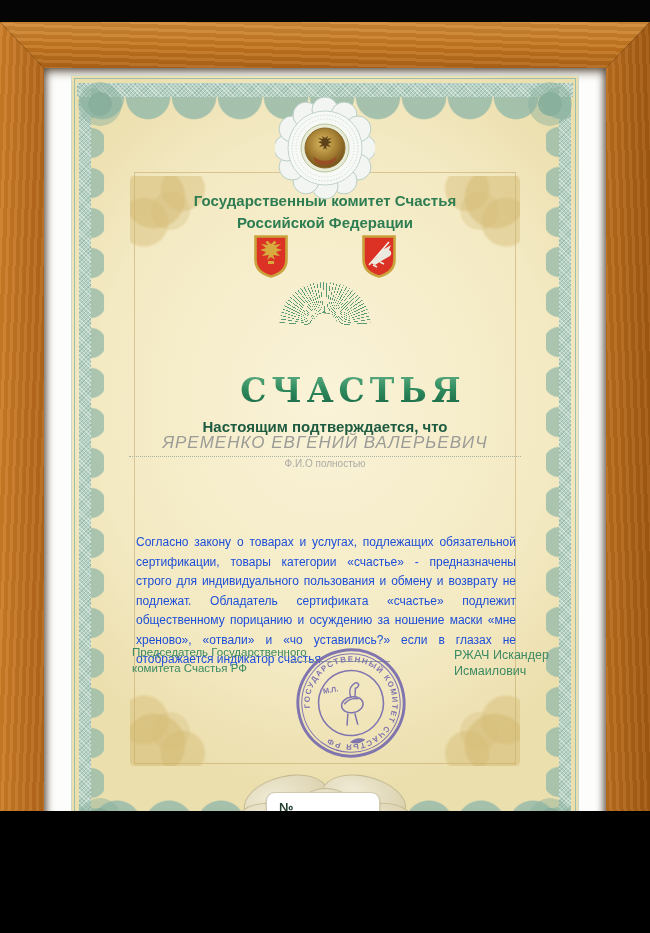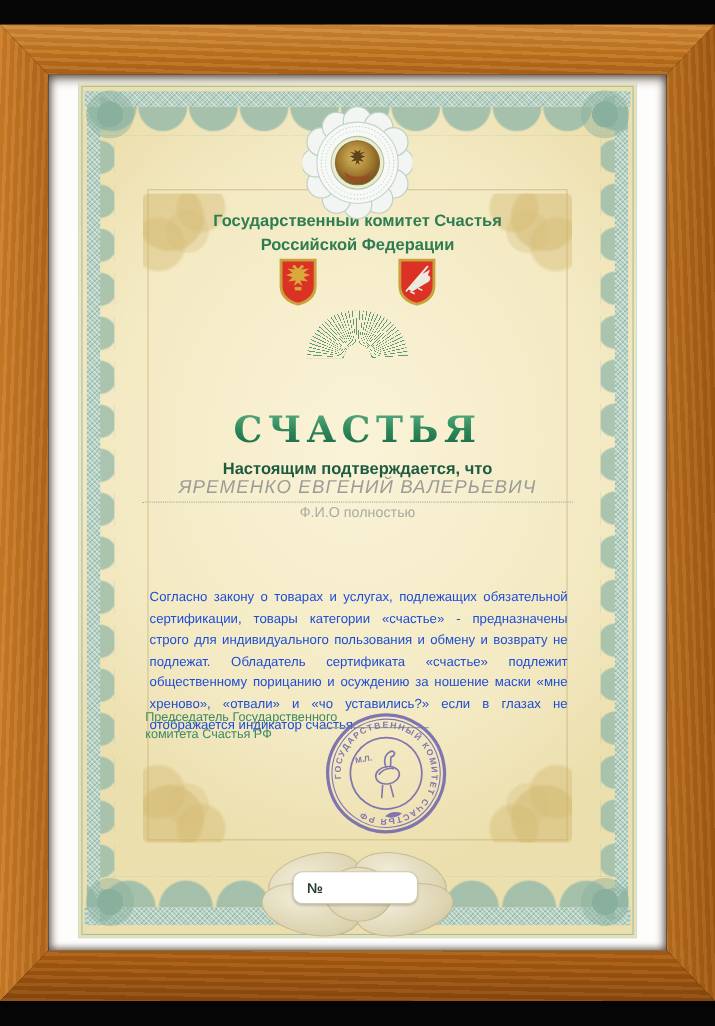--- a/index.html
+++ b/index.html
@@ -1,16 +1,16 @@
 <!DOCTYPE html>
 <html><head>
 <meta charset="utf-8">
 <style>
   html,body{margin:0;padding:0;background:#000;}
-  .stage{position:relative;width:650px;height:933px;background:#050505;overflow:hidden;
+  .stage{position:relative;width:650px;height:811px;background:#050505;overflow:hidden;
          font-family:"Liberation Sans",sans-serif;}
   
   .frame{position:absolute;left:0;top:22px;width:650px;height:888px;}
   .f-side{position:absolute;}
   .f-top{left:0;top:0;width:650px;height:46px;
     background:repeating-linear-gradient(2deg,rgba(255,255,255,.07) 0 3px,rgba(0,0,0,.06) 3px 7px),
                linear-gradient(#d18a37,#c4761f 55%,#b06417);
     clip-path:polygon(0 0,650px 0,606px 46px,44px 46px);}
   .f-left{left:0;top:0;width:44px;height:888px;
     background:repeating-linear-gradient(92deg,rgba(255,255,255,.06) 0 3px,rgba(0,0,0,.05) 3px 7px),
@@ -78,26 +78,26 @@
   .shields{position:absolute;top:158px;left:0;width:100%;display:flex;justify-content:center;gap:72px;}
   .sunburst{position:absolute;left:207px;top:206px;width:92px;height:44px;border-radius:92px 92px 0 0;
     background:repeating-conic-gradient(from 252deg at 50% 100%,rgba(62,140,104,.85) 0 1deg,transparent 1deg 4.4deg);
     -webkit-mask:radial-gradient(circle at 50% 100%,transparent 0 12px,#000 13px);
             mask:radial-gradient(circle at 50% 100%,transparent 0 12px,#000 13px);}
   .title1{top:244px;font-family:"DejaVu Serif",serif;font-weight:bold;font-size:45px;letter-spacing:6px;
     background:linear-gradient(#65b289 0%,#2e8a5c 48%,#176344 100%);
     -webkit-background-clip:text;background-clip:text;color:transparent;}
   .title2{top:295px;font-family:"DejaVu Serif",serif;font-weight:bold;font-size:33px;letter-spacing:5px;
     background:linear-gradient(#65b289 0%,#2e8a5c 48%,#176344 100%);
-    -webkit-background-clip:text;background-clip:text;color:transparent;}
+    -webkit-background-clip:text;background-clip:text;color:transparent;padding-left:28px;}
   .confirm{top:342px;font-size:15px;font-weight:bold;color:#1e5b40;}
   .name-wrap{position:absolute;left:57px;top:357px;width:392px;text-align:center;
     border-bottom:1px dotted #aab2a2;padding-bottom:3px;}
   .name{font-size:17px;font-style:italic;color:#9b9b98;letter-spacing:1px;}
-  .caption{top:382px;font-size:13px;color:#ababa5;}
+  .caption{top:382px;font-size:10px;color:#ababa5;}
   .statement{top:392px;font-size:16px;font-weight:bold;color:#1e5b40;}
   .bodytxt{position:absolute;left:64px;top:419px;width:380px;font-size:12px;line-height:19.5px;
     color:#1d4ed8;text-align:justify;margin-top:38px;}
   .sig-title{position:absolute;left:60px;top:569px;width:205px;font-size:11.5px;line-height:15.5px;color:#3c8a63;}
   .sig-line{position:absolute;left:218px;top:585px;width:100px;border-top:1px solid #98a29a;}
   .sig-name{position:absolute;left:382px;top:571px;width:105px;font-size:12.5px;line-height:16px;color:#3c8a63;}
   .stamp{position:absolute;left:220px;top:568px;width:118px;height:118px;transform:rotate(-10deg);
     opacity:.88;z-index:5;}
   
   .bow{position:absolute;left:163px;top:700px;width:180px;height:74px;z-index:3;}
@@ -213,20 +213,21 @@
     <div class="name-wrap">
       <span class="name">ЯРЕМЕНКО ЕВГЕНИЙ ВАЛЕРЬЕВИЧ</span>
     </div>
     <div class="txt caption">Ф.И.О полностью</div>
 
 
     <div class="bodytxt">Согласно закону о товарах и услугах, подлежащих обязательной сертификации, товары категории «счастье» - предназначены строго для индивидуального пользования и обмену и возврату не подлежат. Обладатель сертификата «счастье» подлежит общественному порицанию и осуждению за ношение маски «мне хреново», «отвали» и «чо уставились?» если в глазах не отображается индикатор счастья.</div>
 
     <div class="sig-title">Председатель Государственного комитета Счастья РФ</div>
     <div class="sig-line"></div>
+    <div class="sig-name">РЖАЧ Искандер Исмаилович</div>
 
     <svg class="stamp" viewBox="0 0 120 120">
       <defs>
         <path id="stamp-ring" d="M60,60 m-42,0 a42,42 0 1,1 84,0 a42,42 0 1,1 -84,0" fill="none"></path>
       </defs>
       <circle cx="60" cy="60" r="54" fill="none" stroke="#7266ae" stroke-width="3"></circle>
       <circle cx="60" cy="60" r="50" fill="none" stroke="#7266ae" stroke-width="1"></circle>
       <circle cx="60" cy="60" r="33" fill="none" stroke="#7266ae" stroke-width="1.6"></circle>
       <text font-size="8" font-weight="bold" fill="#7266ae" letter-spacing="1.4" font-family="Liberation Sans, sans-serif">
         <textPath href="#stamp-ring" startOffset="2">ГОСУДАРСТВЕННЫЙ  КОМИТЕТ  СЧАСТЬЯ  РФ</textPath>

